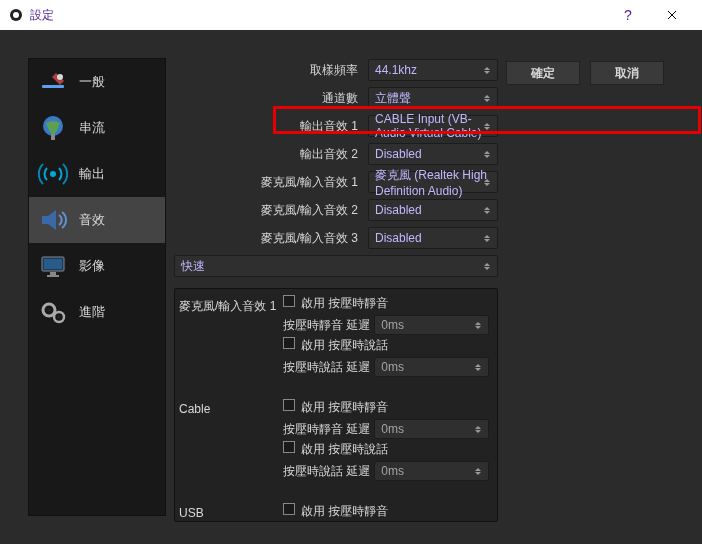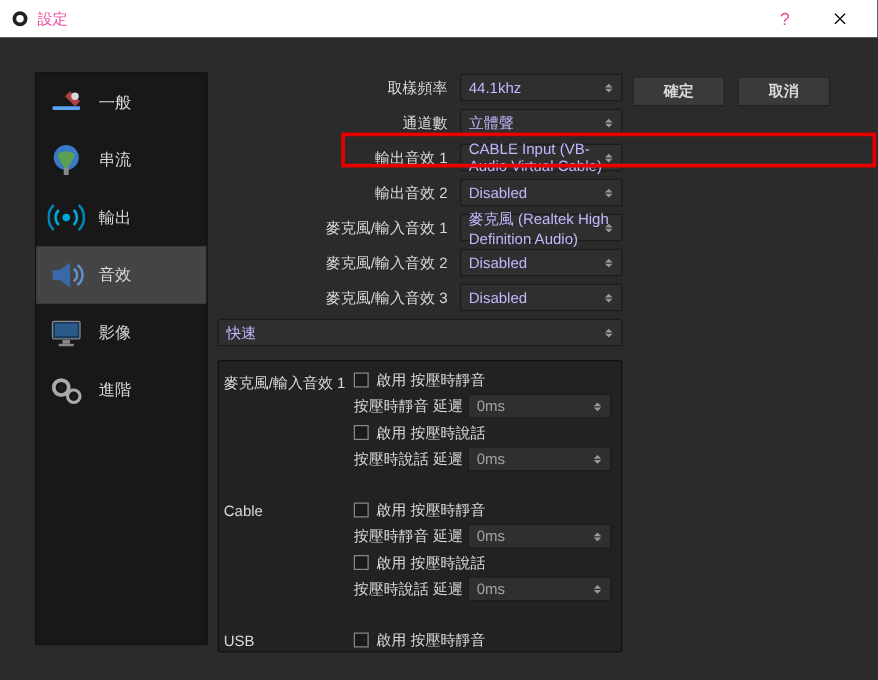--- a/index.html
+++ b/index.html
@@ -8,21 +8,21 @@
   font-size: 12px;
   background: #2b2b2b;
   color: #d8d8d8;
   width: 702px;
   height: 544px;
   overflow: hidden;
 }
 .titlebar {
   height: 30px;
   background: #fff;
-  color: #ec4899;
+  color: #4c1d95;
   display: flex;
   align-items: center;
   padding: 0 8px;
   font-size: 12px;
 }
 .titlebar-icon {
   width: 16px; height: 16px;
   margin-right: 6px;
   display: inline-flex; align-items: center; justify-content: center;
 }
@@ -131,21 +131,21 @@
   padding: 6px 4px 4px 4px;
 }
 .dev-block { display: flex; gap: 4px; margin-bottom: 22px; }
 .dev-label {
   width: 100px;
   font-size: 12px;
   padding-top: 3px;
 }
 .dev-rows { flex: 1; display: flex; flex-direction: column; gap: 2px; }
 .check-row {
-  display: flex; align-items: center; gap: 6px;
+  display: flex; align-items: flex-start; gap: 6px;
   height: 18px;
   padding-left: 0;
 }
 .check-box {
   width: 12px; height: 12px;
   border: 1px solid #888;
   background: #1a1a1a;
 }
 .small-select {
   flex: 1;

